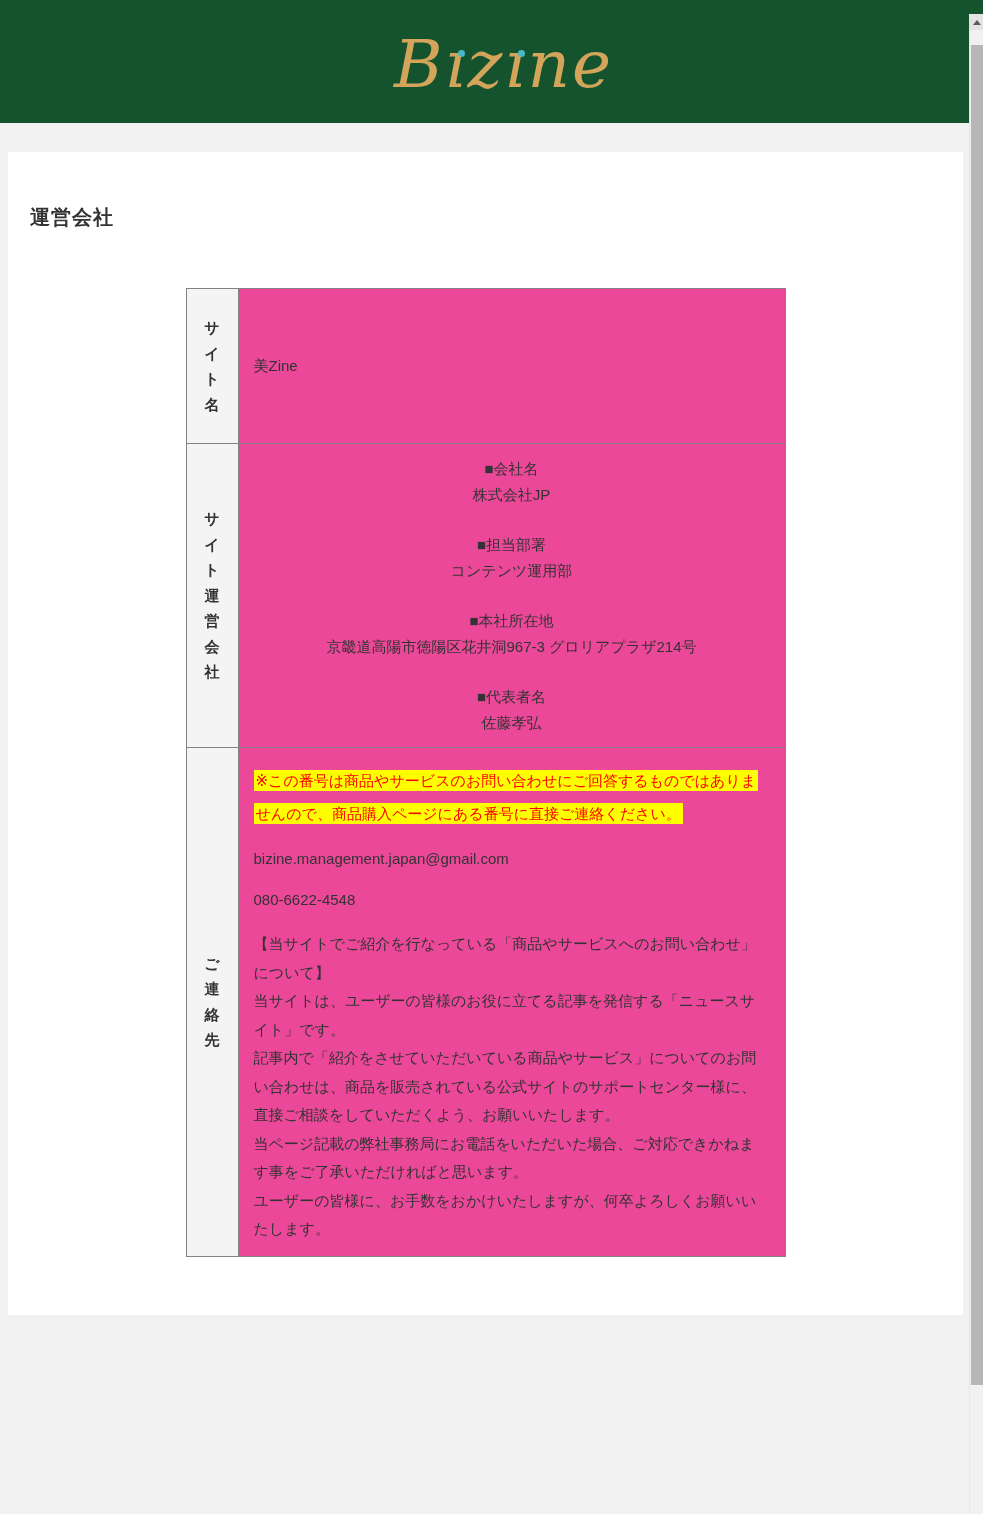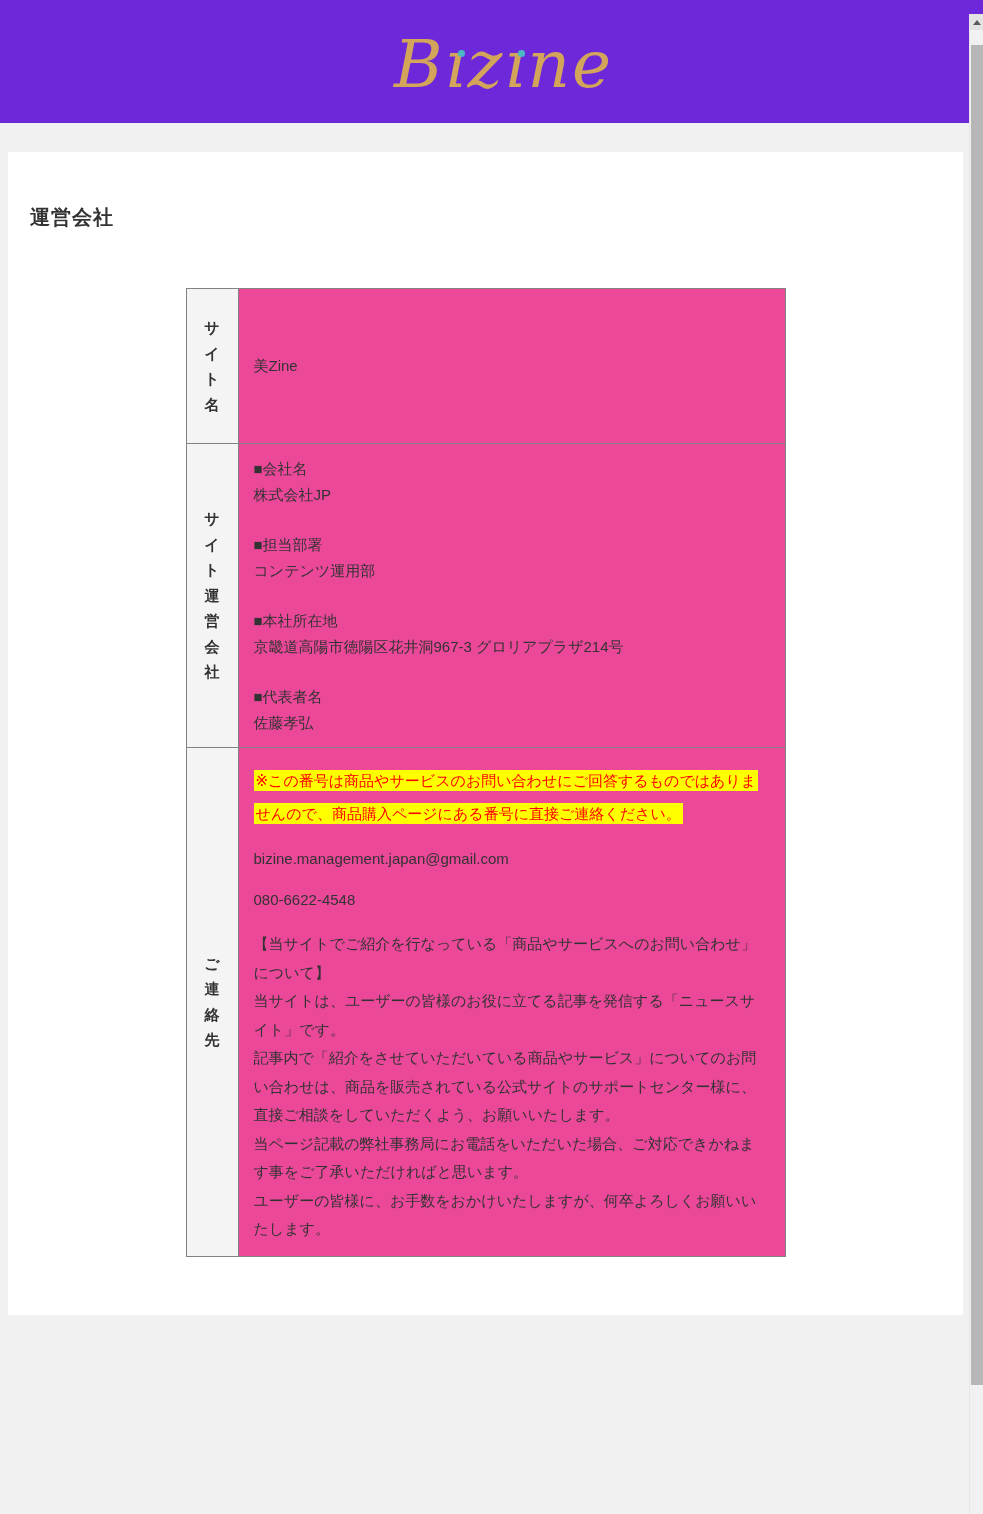--- a/index.html
+++ b/index.html
@@ -20,21 +20,21 @@
     font-family:"Liberation Sans","DejaVu Sans",sans-serif;
     color:var(--text);
   }
   .url-note{
     position:absolute;top:4px;left:8px;
     font-family:"DejaVu Sans Mono","Liberation Mono",monospace;
     font-size:12px;color:#222;letter-spacing:0.2px;
   }
   .site-header{
     position:absolute;top:0;left:0;width:983px;height:123px;
-    background:#6d28d9;display:flex;align-items:center;justify-content:center;padding-left:24px;
+    background:#14532d;display:flex;align-items:center;justify-content:center;padding-left:24px;
   }
   .logo{
     font-family:"DejaVu Serif","Liberation Serif",serif;
     font-style:italic;font-weight:400;
     font-size:66px;color:var(--gold);
     letter-spacing:2px;line-height:1;margin-top:6px;
     text-decoration:none;cursor:pointer;
   }
   .logo .iletter{position:relative;display:inline-block;}
   .logo .iletter::after{
@@ -69,21 +69,21 @@
   .vtext{
     width:1.05em;margin:16px auto;
     word-break:break-all;line-height:1.7;
     font-size:15px;
   }
   .company-table td{
     padding:12px 15px;line-height:1.7;background:#ec4899;
   }
   .company-table td p{margin:0 0 25px;}
   .company-table td p:last-child{margin-bottom:0;}
-  .group .line{display:block;}
+  .group .line{display:block;text-align:center;}
   .warning{margin:4px 0 16px !important;}
   .hl{
     background:var(--hl-yellow);
     color:var(--warn-red);
     font-weight:normal;
     line-height:2.2;
     padding:2px 2px;
     -webkit-box-decoration-break:clone;
     box-decoration-break:clone;
   }

